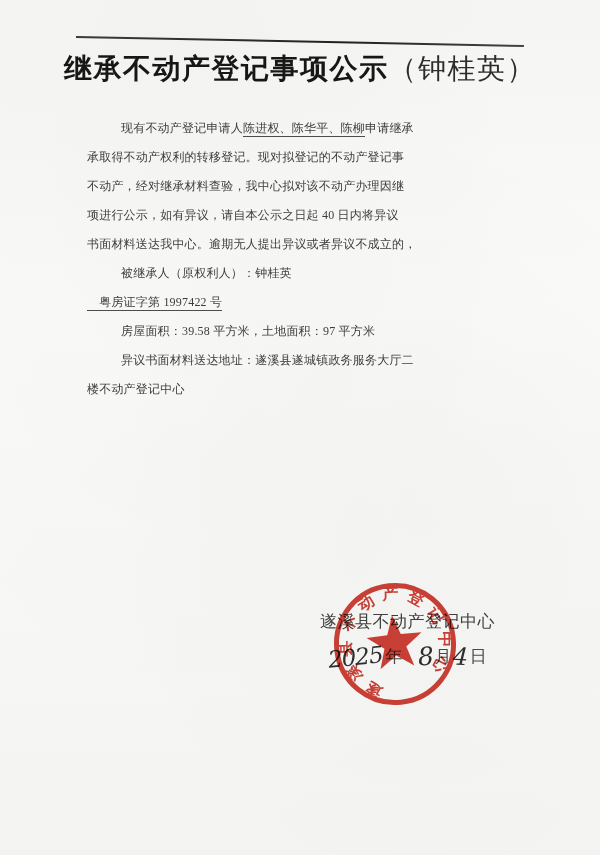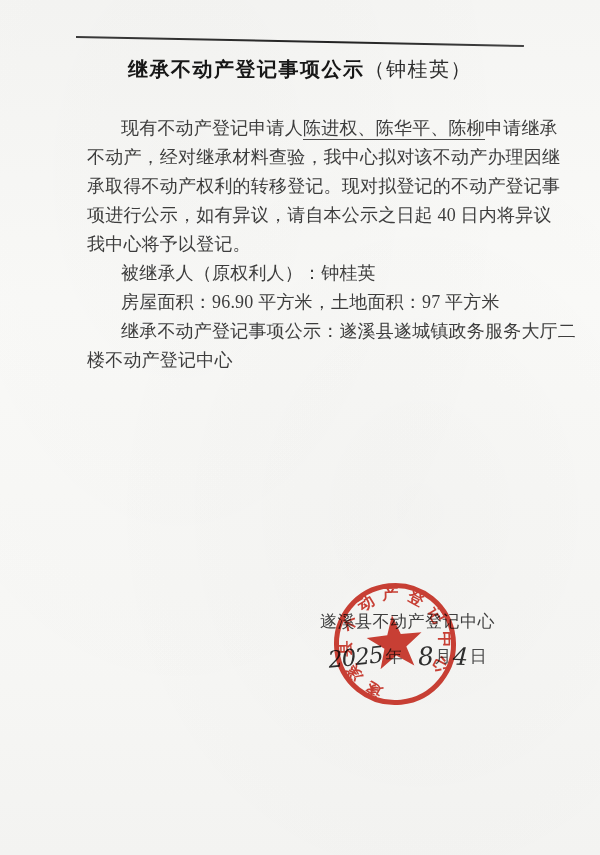--- a/index.html
+++ b/index.html
@@ -18,33 +18,33 @@
       linear-gradient(180deg,#f5f5f3 0%,#fafaf8 35%,#f6f6f4 80%,#f3f3f1 100%);
     overflow:hidden;
   }
   .scan-line{
     position:absolute;left:76px;top:36px;width:448px;height:2px;
     background:linear-gradient(90deg,#3a3a3a,#222 60%,#444);
     transform:rotate(1.15deg);transform-origin:left center;
   }
   .title{
     position:absolute;left:0;top:52px;width:600px;margin:0;
-    text-align:center;font-size:20px;line-height:34px;
+    text-align:center;font-size:28px;line-height:34px;
     color:#171717;font-weight:bold;
     font-family:"Liberation Sans","DejaVu Sans",sans-serif;
     letter-spacing:1.5px;
   }
   .title .title-paren{
     font-weight:500;
     font-family:"Liberation Serif","DejaVu Serif",serif;
     color:#2c2c2c;
   }
   .content{
     position:absolute;left:87px;top:114px;width:450px;
-    font-size:18px;color:#3d3d3d;letter-spacing:0.2px;
+    font-size:12px;color:#3d3d3d;letter-spacing:0.2px;
   }
   .line{height:29px;line-height:29px;white-space:pre;}
   .line.indent{padding-left:34px;}
   .line.blank{height:29px;}
   .u{border-bottom:1.4px solid #4c4c4c;padding-bottom:1px;}
   .signature{position:absolute;left:320px;top:610px;color:#3f3f3f;}
   .sig-org{font-size:17px;letter-spacing:0.5px;white-space:pre;}
   .sig-date{
     margin-top:9px;margin-left:8px;
     display:flex;align-items:center;font-size:17px;color:#4a4a4a;
@@ -74,27 +74,28 @@
 <body>
 
 <div class="page">
 
   <div class="scan-line"></div>
 
   <h1 class="title"><span>继承不动产登记事项公示</span><span class="title-paren">（钟桂英）</span></h1>
 
   <div class="content" id="doc-body">
       <div class="line indent"><span>现有不动产登记申请人</span><span class="u">陈进权、陈华平、陈柳</span><span>申请继承</span></div>
+      <div class="line"><span>承取得不动产权利的转移登记。现对拟登记的不动产登记事</span></div>
       <div class="line"><span>不动产，经对继承材料查验，我中心拟对该不动产办理因继</span></div>
-      <div class="line"><span>承取得不动产权利的转移登记。现对拟登记的不动产登记事</span></div>
       <div class="line"><span>项进行公示，如有异议，请自本公示之日起 40 日内将异议</span></div>
-      <div class="line"><span>我中心将予以登记。</span></div>
+      <div class="line"><span>书面材料送达我中心。逾期无人提出异议或者异议不成立的，</span></div>
       <div class="line indent"><span>被继承人（原权利人）：钟桂英</span></div>
-      <div class="line indent"><span>房屋面积：96.90 平方米，土地面积：97 平方米</span></div>
-      <div class="line indent"><span>继承不动产登记事项公示：遂溪县遂城镇政务服务大厅二</span></div>
+      <div class="line"><span class="u">　粤房证字第 1997422 号</span></div>
+      <div class="line indent"><span>房屋面积：39.58 平方米，土地面积：97 平方米</span></div>
+      <div class="line indent"><span>异议书面材料送达地址：遂溪县遂城镇政务服务大厅二</span></div>
       <div class="line"><span>楼不动产登记中心</span></div>
       <div class="line blank"></div>
     </div>
 
   <div class="signature">
     <div class="sig-org">遂溪县不动产登记中心</div>
     <div class="sig-date"><span class="hand hand-year">2025</span><span class="print">年</span><span class="hand hand-month">8</span><span class="print">月</span><span class="hand hand-day">4</span><span class="print">日</span></div>
   </div>
 
   <div class="stamp">

